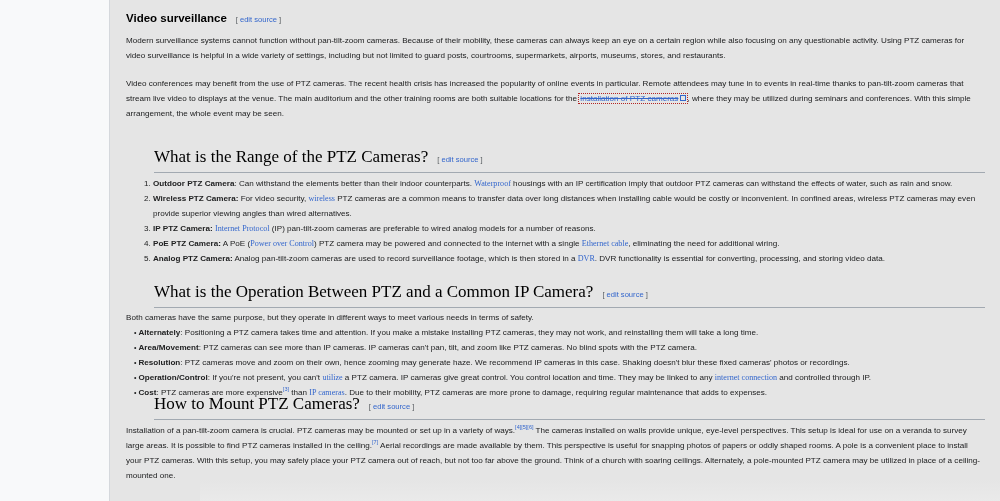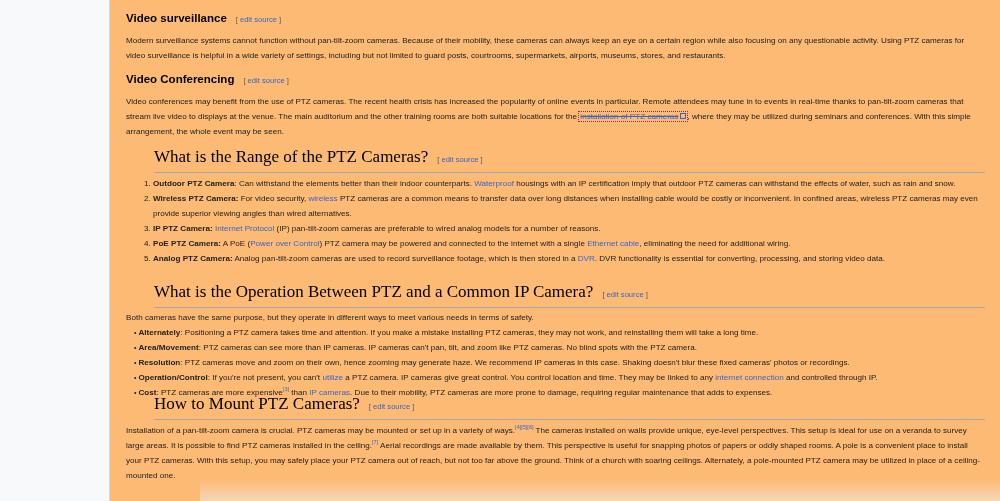--- a/index.html
+++ b/index.html
@@ -1,27 +1,27 @@
 <!DOCTYPE html>
 <html><head>
   <meta charset="utf-8">
   <style>
     * { box-sizing: border-box; margin: 0; padding: 0; }
     html, body { width: 1000px; height: 501px; overflow: hidden; background: #f8f9fa; }
     body { font-family: "Liberation Sans", sans-serif; color: #202122; position: relative; }
     .sidebar { position: absolute; left: 0; top: 0; width: 110px; height: 501px; background: #f8f9fa; }
-    .content { position: absolute; left: 109px; top: 0; width: 891px; height: 501px; background: #fdba74; border-left: 1px solid #d5d8dc; padding: 0 15px 0 16px; }
+    .content { position: absolute; left: 109px; top: 0; width: 891px; height: 501px; background: #e5e5e5; border-left: 1px solid #d5d8dc; padding: 0 15px 0 16px; }
     .bottom-fade { position: absolute; left: 200px; right: 0; bottom: 0; height: 22px;
       background: linear-gradient(to bottom, rgba(255,255,255,0), rgba(238,238,238,0.55)); pointer-events: none; }
     h3 { font-family: "Liberation Sans", sans-serif; font-weight: bold; font-size: 11.5px; color: #000; line-height: 16px; }
     h2 { font-family: "Liberation Serif", serif; font-weight: normal; font-size: 17px; color: #000; line-height: 22px; border-bottom: 1px solid #a2a9b1; padding-bottom: 1px; margin-left: 28px; }
     .editsec { font-family: "Liberation Sans", sans-serif; font-size: 7.6px; color: #54595d; font-weight: normal; margin-left: 9px; white-space: nowrap; }
     .editsec a { color: #3366cc; text-decoration: none; margin: 0 2px; }
     p, li { font-size: 8.1px; line-height: 15px; color: #202122; }
-    a.link { color: #3366cc; text-decoration: none; }
+    a.link { color: #3366cc; text-decoration: none; font-family: Liberation Serif, serif; }
     a.ext { color: #3366cc; text-decoration: line-through; outline: 1px dotted #b32424; outline-offset: 0; padding: 0 1px; }
     .ext-icon { display: inline-block; width: 6px; height: 6px; margin-left: 2px; border: 0.8px solid #3366cc; position: relative; top: 0px; }
     sup { font-size: 5.5px; line-height: 0; vertical-align: super; }
     sup a { color: #3366cc; text-decoration: none; }
     ol { padding-left: 27px; }
     ul { padding-left: 13px; list-style: none; }
     ul li::before { content: "\2022"; font-size: 7px; margin-right: 2px; margin-left: -5px; }
     b { font-weight: bold; color: #202122; }
     .sec { position: absolute; left: 16px; right: 15px; }
   </style>
@@ -33,23 +33,20 @@
 <div class="content">
 
   <div class="sec" style="top:10px;">
     <h3>
       <span>Video surveillance</span><span class="editsec">[<a href="#">edit source</a>]</span>
     </h3>
     <p style="margin-top:5px;">Modern surveillance systems cannot function without pan-tilt-zoom cameras. Because of their mobility, these cameras can always keep an eye on a certain region while also focusing on any questionable activity. Using PTZ cameras for video surveillance is helpful in a wide variety of settings, including but not limited to guard posts, courtrooms, supermarkets, airports, museums, stores, and restaurants.</p>
   </div>
 
   <div class="sec" style="top:71px;">
-    <h3>
-      <span>Video Conferencing</span><span class="editsec">[<a href="#">edit source</a>]</span>
-    </h3>
     <p style="margin-top:5px;"><span>Video conferences may benefit from the use of PTZ cameras. The recent health crisis has increased the popularity of online events in particular. Remote attendees may tune in to events in real-time thanks to pan-tilt-zoom cameras that stream live video to displays at the venue. The main auditorium and the other training rooms are both suitable locations for the </span><a href="#" class="ext"><span>installation of PTZ cameras</span><span class="ext-icon"></span></a><span>, where they may be utilized during seminars and conferences. With this simple arrangement, the whole event may be seen.</span></p>
   </div>
 
   <div class="sec" style="top:146px;">
     <h2>
       <span>What is the Range of the PTZ Cameras?</span><span class="editsec">[<a href="#">edit source</a>]</span>
     </h2>
     <ol style="margin-top:3px;">
       <li><b>Outdoor PTZ Camera</b><span>: </span><span>Can withstand the elements better than their indoor counterparts. </span><a href="#" class="link">Waterproof</a><span> housings with an IP certification imply that outdoor PTZ cameras can withstand the effects of water, such as rain and snow.</span></li>
       <li><b>Wireless PTZ Camera:</b><span> </span><span>For video security, </span><a href="#" class="link">wireless</a><span> PTZ cameras are a common means to transfer data over long distances when installing cable would be costly or inconvenient. In confined areas, wireless PTZ cameras may even provide superior viewing angles than wired alternatives.</span></li>

